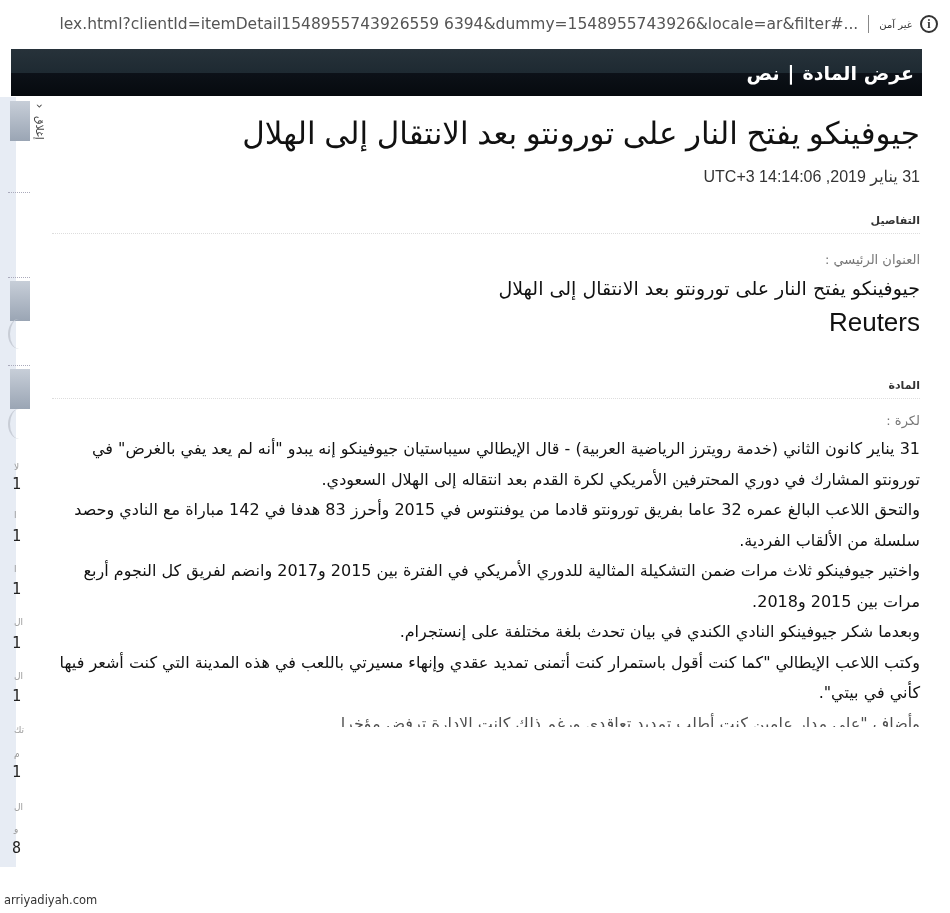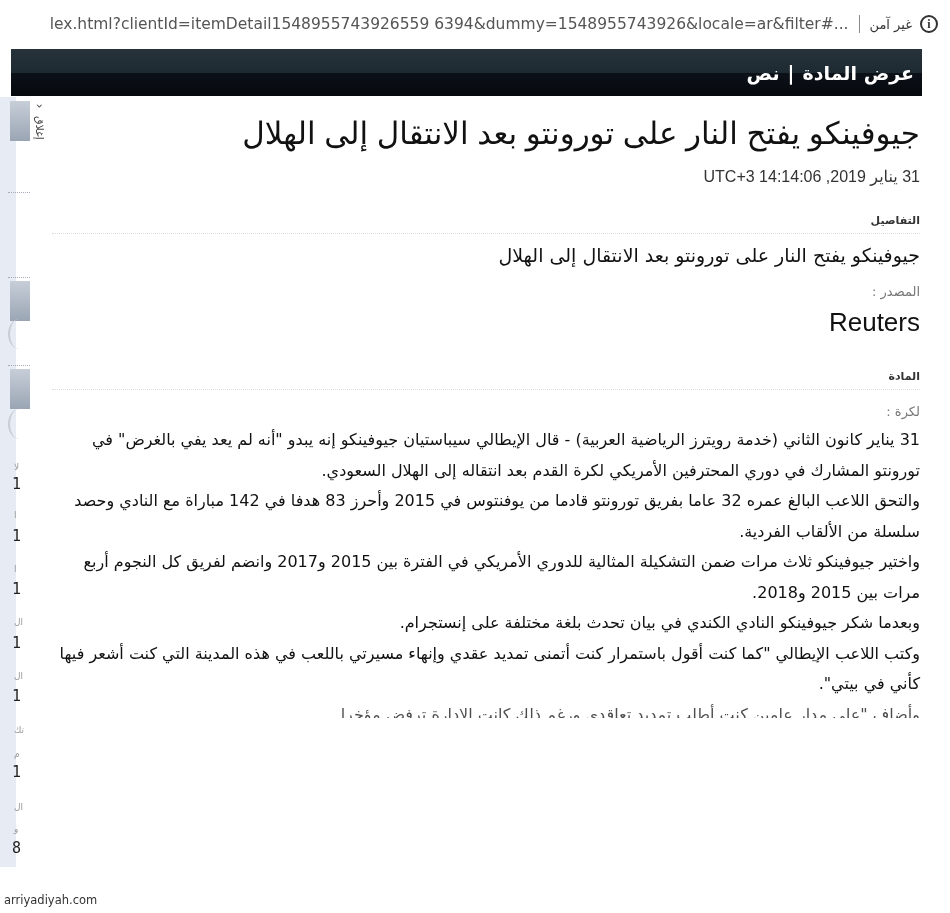--- a/index.html
+++ b/index.html
@@ -11,21 +11,21 @@
       position: absolute; left: 0; top: 0; width: 950px; height: 48px;
       background: #fff; display: flex; align-items: center;
       direction: rtl; padding-right: 12px; white-space: nowrap; overflow: hidden;
     }
     .info-icon {
       width: 18px; height: 18px; border: 2px solid #333; border-radius: 50%;
       display: inline-flex; align-items: center; justify-content: center;
       font-family: "Liberation Serif", serif; font-weight: bold; font-size: 12px; color: #333;
       margin-left: 8px; flex: none;
     }
-    .not-secure { font-size: 13px; color: #333; margin-left: 10px; flex: none; }
+    .not-secure { font-size: 10px; color: #333; margin-left: 10px; flex: none; }
     .addr-divider { width: 1px; height: 18px; background: #888; margin-left: 10px; flex: none; }
     .url-text {
       direction: ltr; font-family: "DejaVu Sans", sans-serif; font-size: 15.5px; color: #555;
       flex: 1; text-align: right; overflow: hidden; white-space: nowrap;
     }
 
     
     .page-header {
       position: absolute; left: 11px; top: 49px; width: 911px; height: 47px;
       background: linear-gradient(to bottom, #27323a 0%, #1e2a32 50%, #0c1118 52%, #060a0e 100%);
@@ -129,26 +129,26 @@
   <span class="chev">‹</span>
   <span class="vtext">إغلاق</span>
 </div>
 
 <div class="content">
   <h1 class="article-title">جيوفينكو يفتح النار على تورونتو بعد الانتقال إلى الهلال</h1>
   <div class="article-date">31 يناير 2019, 14:14:06 UTC+3</div>
 
   <div class="section-label">التفاصيل</div>
 
+  <div class="field-label">العنوان الرئيسي :</div>
   <div class="field-value-ar">جيوفينكو يفتح النار على تورونتو بعد الانتقال إلى الهلال</div>
 
-  <div class="field-label">المصدر :</div>
   <div class="field-value-en">Reuters</div>
 
-  <div class="section-label" style="margin-top:32px;">المادة</div>
+  <div class="section-label" style="margin-top:41px;">المادة</div>
 
   <div class="field-label" style="margin-top:14px;">لكرة :</div>
 
   <div class="body-text">
     <p>31 يناير كانون الثاني (خدمة رويترز الرياضية العربية) - قال الإيطالي سيباستيان جيوفينكو إنه يبدو "أنه لم يعد يفي بالغرض" في تورونتو المشارك في دوري المحترفين الأمريكي لكرة القدم بعد انتقاله إلى الهلال السعودي.</p>
     <p>والتحق اللاعب البالغ عمره 32 عاما بفريق تورونتو قادما من يوفنتوس في 2015 وأحرز 83 هدفا في 142 مباراة مع النادي وحصد سلسلة من الألقاب الفردية.</p>
     <p>واختير جيوفينكو ثلاث مرات ضمن التشكيلة المثالية للدوري الأمريكي في الفترة بين 2015 و2017 وانضم لفريق كل النجوم أربع مرات بين 2015 و2018.</p>
     <p>وبعدما شكر جيوفينكو النادي الكندي في بيان تحدث بلغة مختلفة على إنستجرام.</p>
     <p>وكتب اللاعب الإيطالي "كما كنت أقول باستمرار كنت أتمنى تمديد عقدي وإنهاء مسيرتي باللعب في هذه المدينة التي كنت أشعر فيها كأني في بيتي".</p>
     <p class="cut-line">وأضاف "على مدار عامين كنت أطلب تمديد تعاقدي ورغم ذلك كانت الإدارة ترفض مؤخرا</p>

